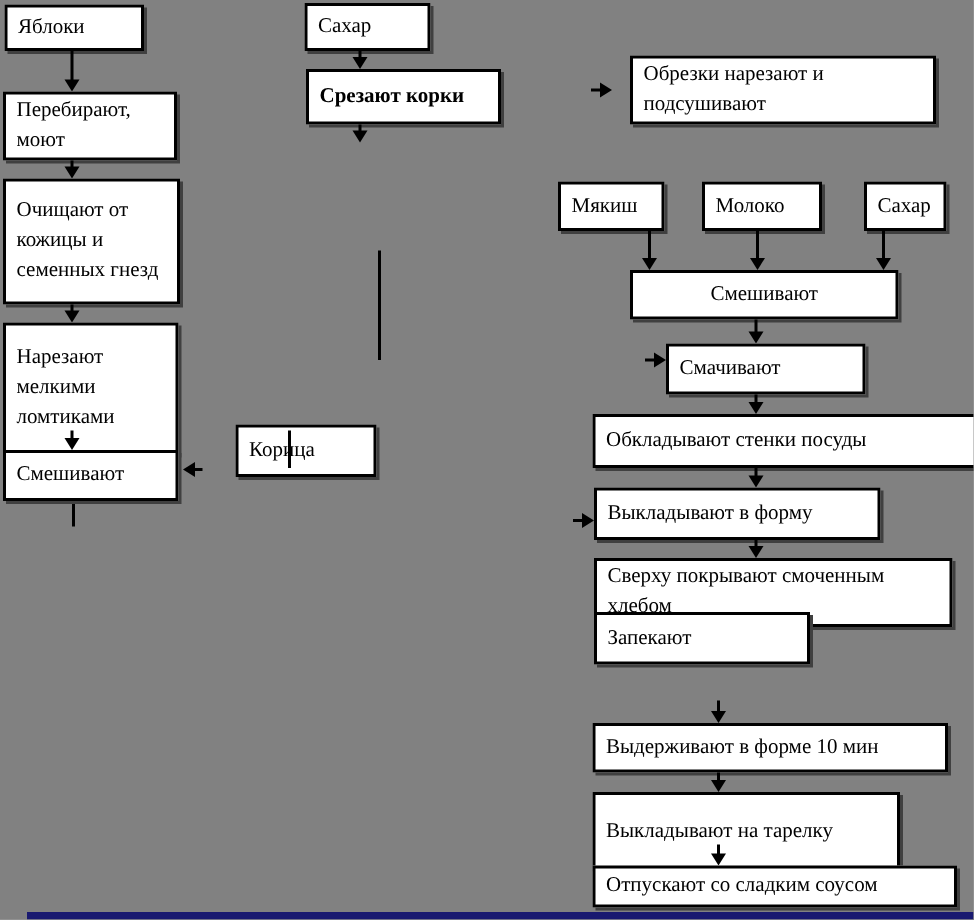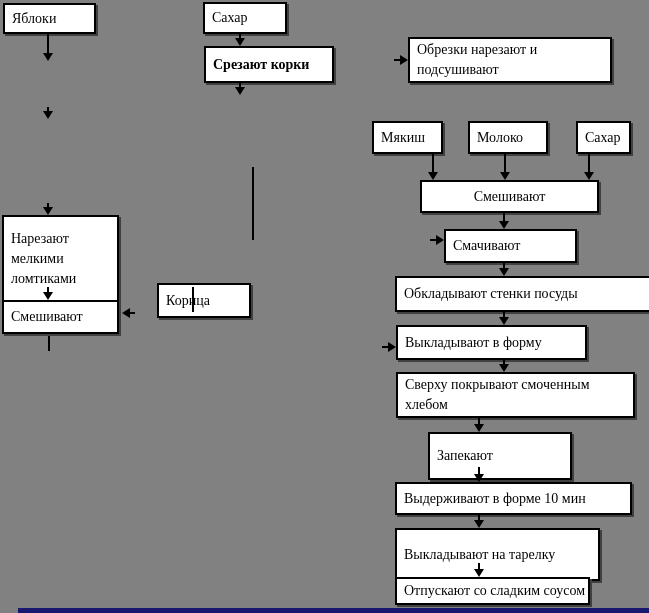--- a/index.html
+++ b/index.html
@@ -34,23 +34,25 @@
 </style>
 </head>
 <body>
 
 <div class="stage">
 
   <div class="node" style="left:3px;top:3px;width:93px;height:31px;">Яблоки</div>
   <div class="vline" style="left:47px;top:34px;height:21px;"></div>
   <div class="ah-down" style="left:43px;top:53px;"></div>
 
+  <div class="node" style="left:2px;top:61px;width:116px;height:46px;">Перебирают, моют</div>
   <div class="vline" style="left:47px;top:107px;height:6px;"></div>
   <div class="ah-down" style="left:43px;top:111px;"></div>
 
+  <div class="node" style="left:2px;top:119px;width:118px;height:84px;">Очищают от кожицы и семенных гнезд</div>
   <div class="vline" style="left:47px;top:203px;height:6px;"></div>
   <div class="ah-down" style="left:43px;top:207px;"></div>
 
   <div class="node" style="left:2px;top:215px;width:117px;height:88px;">Нарезают мелкими ломтиками</div>
   <div class="vline" style="left:47px;top:287px;height:7px;"></div>
   <div class="ah-down" style="left:43px;top:292px;"></div>
 
   <div class="node" style="left:2px;top:300px;width:117px;height:34px;">Смешивают</div>
   <div class="vline" style="left:48px;top:336px;height:15px;"></div>
 
@@ -65,21 +67,21 @@
   <div class="vline" style="left:239px;top:83px;height:6px;"></div>
   <div class="ah-down" style="left:235px;top:87px;"></div>
 
   <div class="vline" style="left:252px;top:167px;height:73px;"></div>
 
   <div class="node" style="left:157px;top:252px;width:94px;height:35px;margin-top:31px;">Корица</div>
   <div class="vline" style="left:192px;top:287px;height:25px;"></div>
 
   <div class="hline" style="left:394px;top:59px;width:8px;"></div>
   <div class="ah-right" style="left:400px;top:55px;"></div>
-  <div class="node" style="left:408px;top:37px;width:204px;height:46px;">Обрезки нарезают и подсушивают</div>
+  <div class="node" style="left:420px;top:37px;width:204px;height:46px;">Обрезки нарезают и подсушивают</div>
 
   <div class="node" style="left:372px;top:121px;width:71px;height:33px;">Мякиш</div>
   <div class="node" style="left:468px;top:121px;width:80px;height:33px;">Молоко</div>
   <div class="node" style="left:576px;top:121px;width:55px;height:33px;">Сахар</div>
 
   <div class="vline" style="left:432px;top:154px;height:20px;"></div>
   <div class="ah-down" style="left:428px;top:172px;"></div>
   <div class="vline" style="left:504px;top:154px;height:20px;"></div>
   <div class="ah-down" style="left:500px;top:172px;"></div>
   <div class="vline" style="left:588px;top:154px;height:20px;"></div>
@@ -102,28 +104,28 @@
   <div class="hline" style="left:382px;top:346px;width:8px;"></div>
   <div class="ah-right" style="left:388px;top:342px;"></div>
   <div class="node" style="left:396px;top:325px;width:191px;height:35px;">Выкладывают в форму</div>
   <div class="vline" style="left:503px;top:360px;height:6px;"></div>
   <div class="ah-down" style="left:499px;top:364px;"></div>
 
   <div class="node" style="left:396px;top:372px;width:239px;height:46px;">Сверху покрывают смоченным хлебом</div>
   <div class="vline" style="left:478px;top:418px;height:8px;"></div>
   <div class="ah-down" style="left:474px;top:424px;"></div>
 
-  <div class="node" style="left:396px;top:432px;width:144px;height:48px;margin-left:32px;">Запекают</div>
+  <div class="node" style="left:396px;top:408px;width:144px;height:35px;">Запекают</div>
   <div class="vline" style="left:478px;top:467px;height:9px;"></div>
   <div class="ah-down" style="left:474px;top:474px;"></div>
 
   <div class="node" style="left:395px;top:482px;width:237px;height:33px;">Выдерживают в форме 10 мин</div>
   <div class="vline" style="left:478px;top:515px;height:7px;"></div>
   <div class="ah-down" style="left:474px;top:520px;"></div>
 
   <div class="node" style="left:395px;top:528px;width:205px;height:53px;text-align:center;">Выкладывают на тарелку</div>
   <div class="vline" style="left:478px;top:563px;height:8px;"></div>
   <div class="ah-down" style="left:474px;top:569px;"></div>
 
-  <div class="node" style="left:395px;top:577px;width:195px;height:28px;">Отпускают со сладким соусом</div>
+  <div class="node" style="left:395px;top:577px;width:243px;height:28px;">Отпускают со сладким соусом</div>
 
   <div class="bar" style="left:18px;top:608px;width:631px;height:5px;"></div>
 </div>
 
 </body></html>

